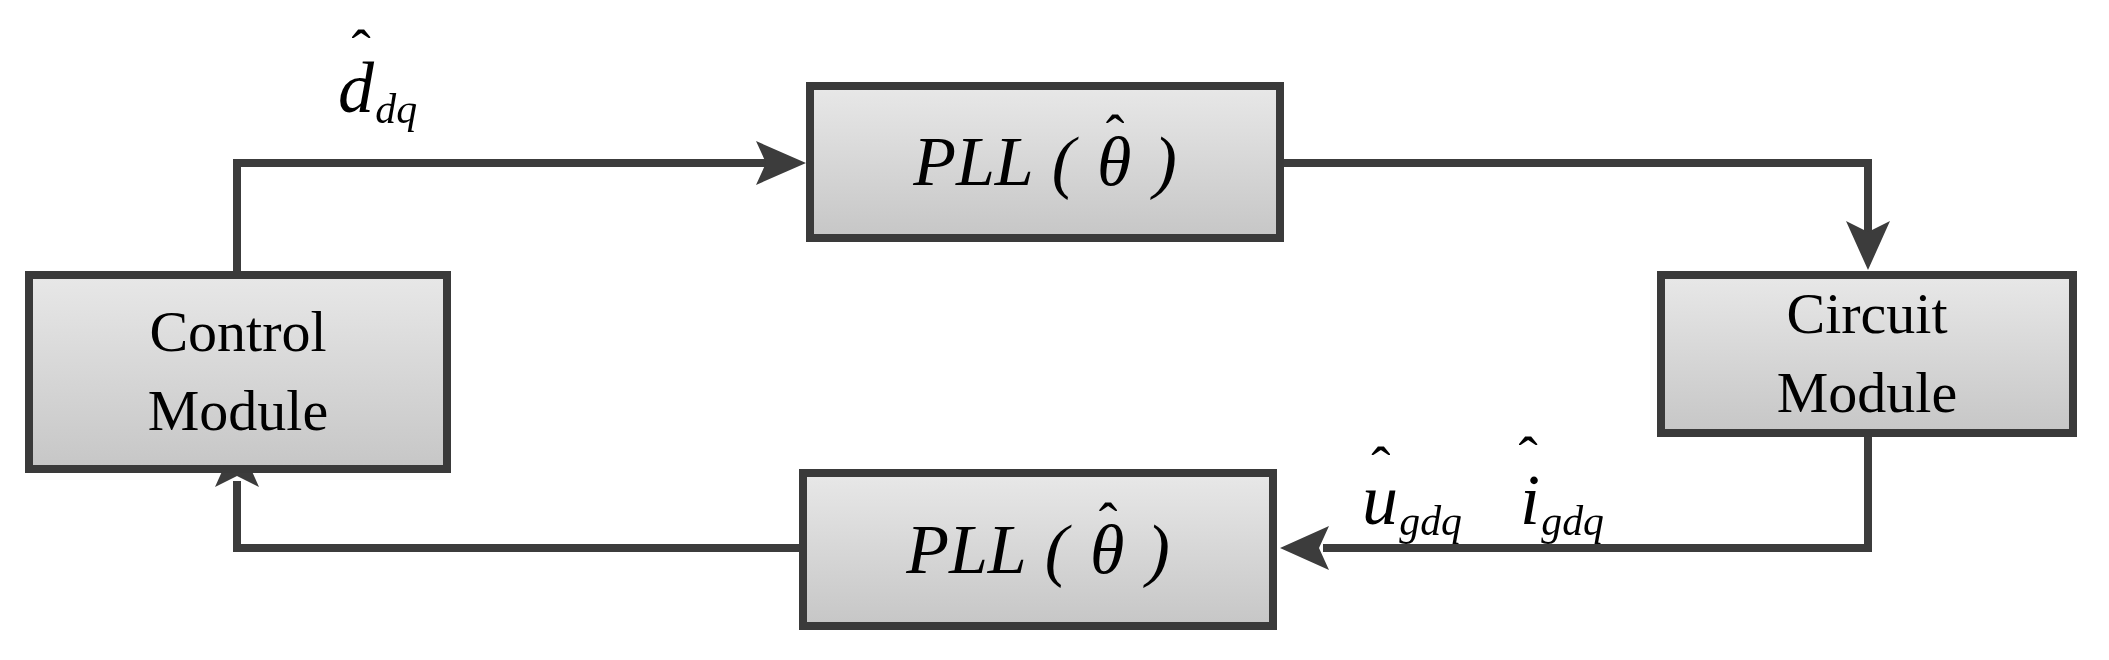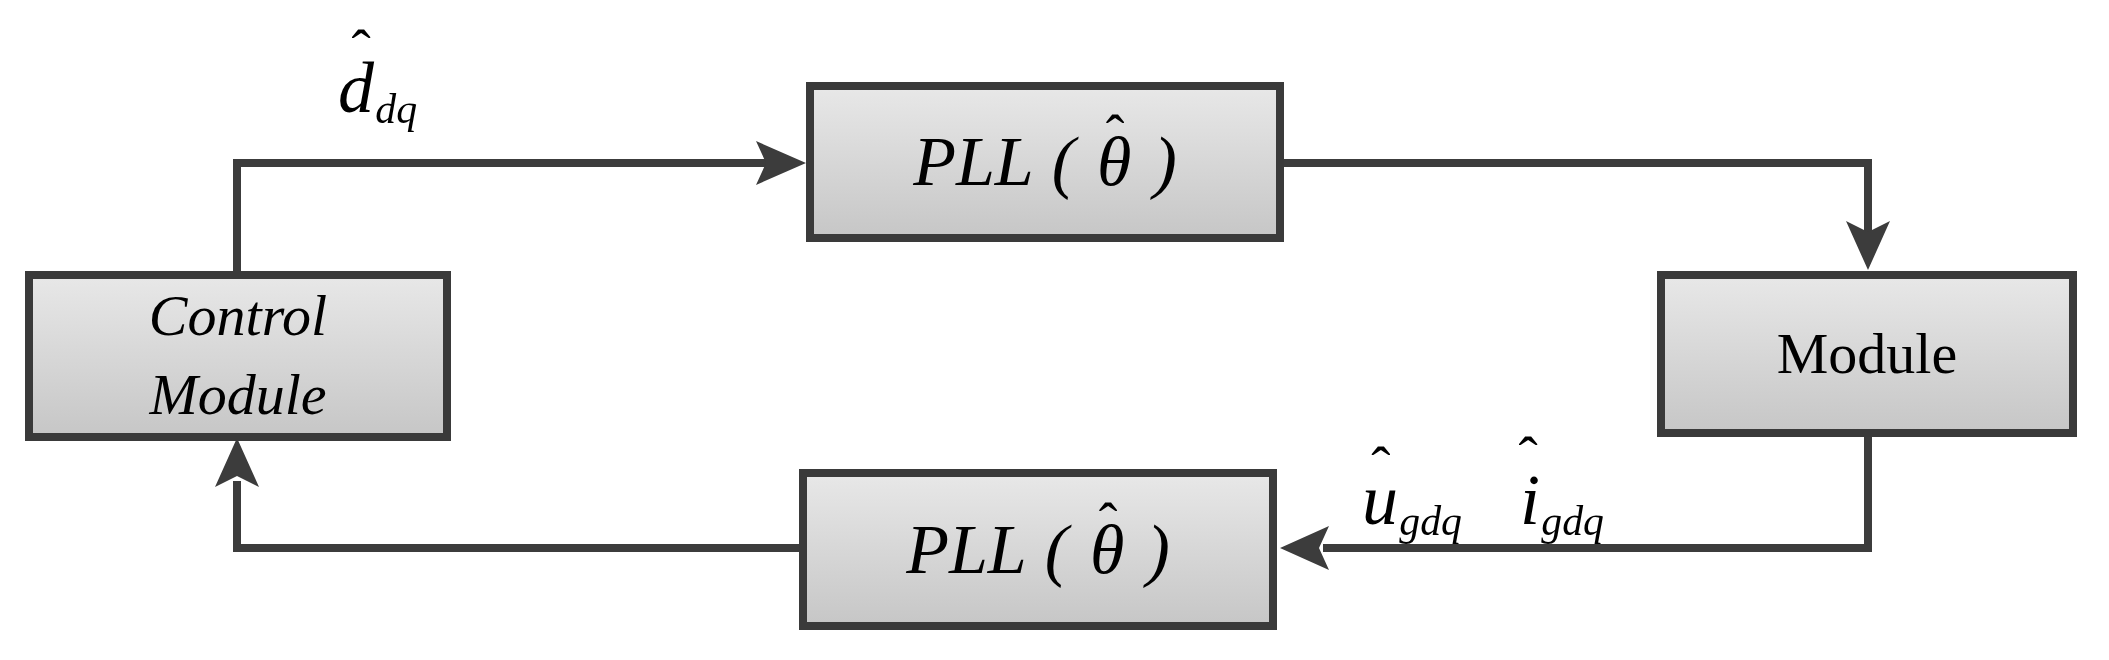--- a/index.html
+++ b/index.html
@@ -28,21 +28,21 @@
     position: absolute;
     box-sizing: border-box;
     border: 8px solid var(--box-border);
     background: linear-gradient(180deg, var(--box-fill-top), var(--box-fill-bottom));
     display: flex;
     flex-direction: column;
     align-items: center;
     justify-content: center;
     text-align: center;
   }
-  .box-control { left: 25px;   top: 271px; width: 426px; height: 170px; font-style: italic; }
+  .box-control { left: 25px;   top: 271px; width: 426px; height: 202px; }
   .box-circuit { left: 1657px; top: 271px; width: 420px; height: 166px; }
   .box-pll-top { left: 806px;  top: 82px;  width: 478px; height: 160px; }
   .box-pll-bottom { left: 799px; top: 469px; width: 478px; height: 161px; }
 
   .modline { font-size: 58px; line-height: 1.36; white-space: nowrap; }
 
   .pll-text { font-size: 70px; font-style: italic; white-space: nowrap; display: flex; align-items: baseline; }
   .pll-text .gap-l { margin-left: 18px; }
   .pll-text .gap-s { margin-left: 22px; margin-right: 22px; }
 
@@ -81,20 +81,21 @@
     <polyline class="wire" points="799,548 237,548 237,481"></polyline>
     <polygon class="arrowhead" points="237,438 215,487 237,476 259,487"></polygon>
   </svg>
 
   <div class="box box-control">
     <div class="modline">Control</div>
     <div class="modline">Module</div>
   </div>
 
   <div class="box box-circuit">
+    <div class="modline">Circuit</div>
     <div class="modline">Module</div>
   </div>
 
   <div class="box box-pll-top">
     <div class="pll-text">
       <span>PLL</span>
       <span class="gap-l">(</span>
       <span class="hatwrap hat-theta gap-s"><span class="hat">ˆ</span><span>θ</span></span>
       <span>)</span>
     </div>

